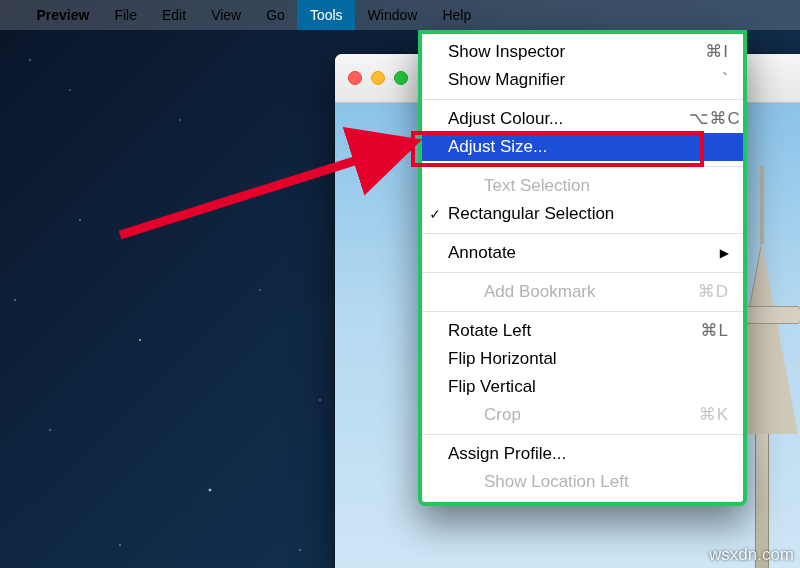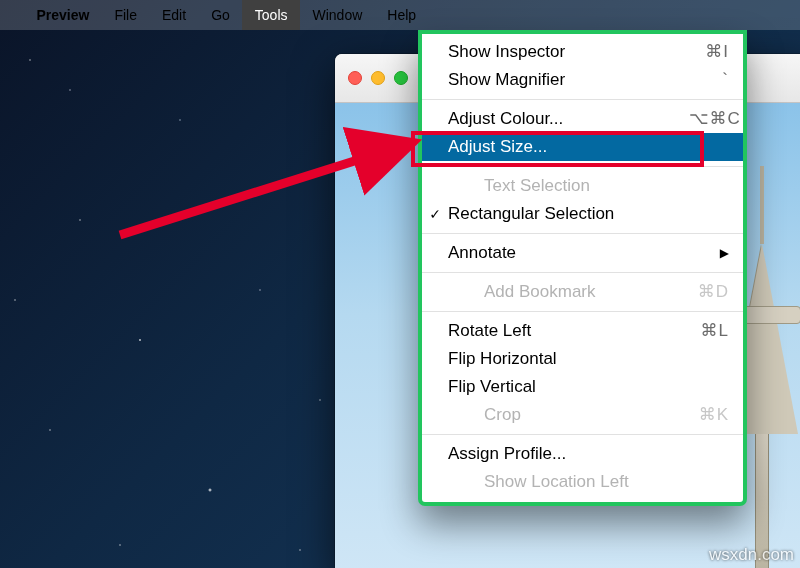--- a/index.html
+++ b/index.html
@@ -39,21 +39,21 @@
     background: rgba(255,255,255,0.18);
     display:flex; align-items:center;
     padding-left: 14px;
     font-size: 14px;
     color:#000;
     z-index: 5;
   }
   .menubar .item { padding: 0 12.5px; line-height:30px; height:30px; cursor:default; }
   .menubar .apple { font-size:19px; padding:0 10px 0 0; }
   .menubar .appname { font-weight:700; }
-  .menubar .item.active { background:#404040; color:#fff; }
+  .menubar .item.active { background:#0369a1; color:#fff; }
 
   
   .preview-window {
     position:absolute;
     left:335px; top:54px;
     width:480px; height:520px;
     border-radius:7px;
     box-shadow:0 12px 40px rgba(0,0,0,.6),0 0 0 1px rgba(0,0,0,.2);
     overflow:hidden;
     background:#f1f1f1;
@@ -102,21 +102,21 @@
   }
   .menu .row{
     display:flex; align-items:center;
     height:28px; line-height:28px;
     cursor:default;
     position:relative;
   }
   .menu .check{width:26px;text-align:center;font-size:14px;flex-shrink:0;}
   .menu .lbl{flex:1;white-space:nowrap;overflow:hidden;}
   .menu .sc{width:54px;text-align:right;padding-right:14px;color:#6b6b6b;font-size:17px;letter-spacing:1px;}
-  .menu .row.highlight{background:#0369a1;color:#fff;}
+  .menu .row.highlight{background:#1d4ed8;color:#fff;}
   .menu .row.highlight .sc{color:#fff;}
   .menu .row.disabled{color:#b3b3b3;padding-left:36px;}
   .menu .row.disabled .sc{color:#c7c7c7;}
   .menu hr{border:none;border-top:1px solid #e1e1e1;margin:5px 0;}
   .menu .arrow{position:absolute;right:14px;font-size:12px;}
 
   
   .red-rect{
     position:absolute;
     left:411px; top:131px;
@@ -142,20 +142,21 @@
 </head>
 <body>
 
 <div class="wallpaper"></div>
 
 <div class="menubar">
   <div class="item apple"></div>
   <div class="item appname">Preview</div>
   <div class="item">File</div>
   <div class="item">Edit</div>
+  <div class="item">View</div>
   <div class="item">Go</div>
   <div class="item active">Tools</div>
   <div class="item">Window</div>
   <div class="item">Help</div>
 </div>
 
 <div class="preview-window">
   <div class="titlebar">
     <div class="traffic">
       <div class="dot red"></div>

